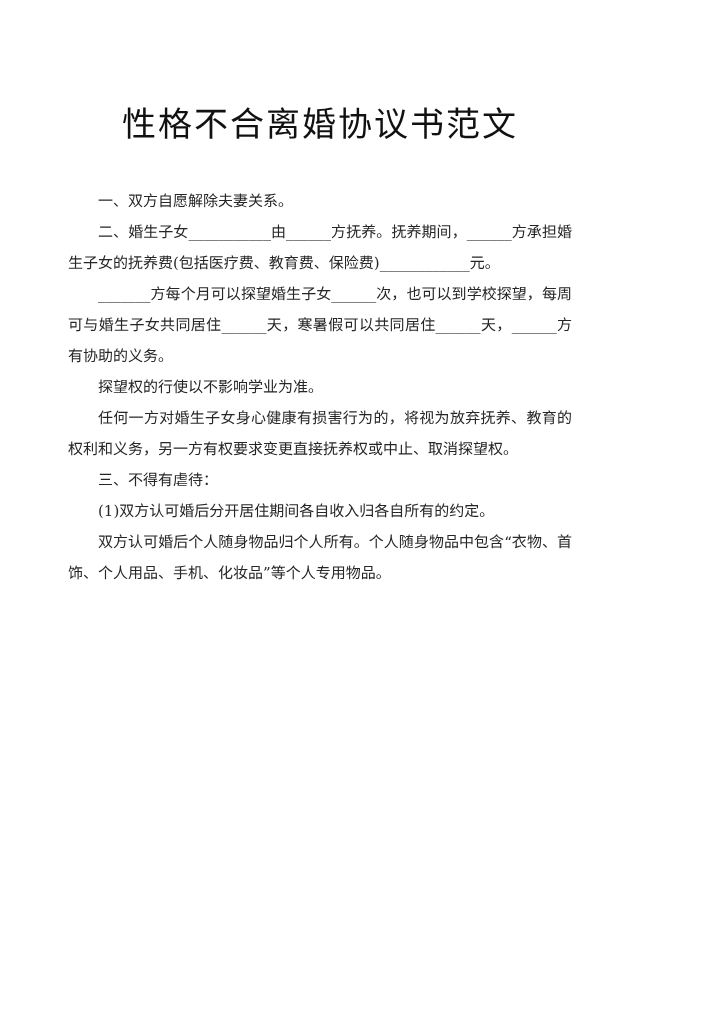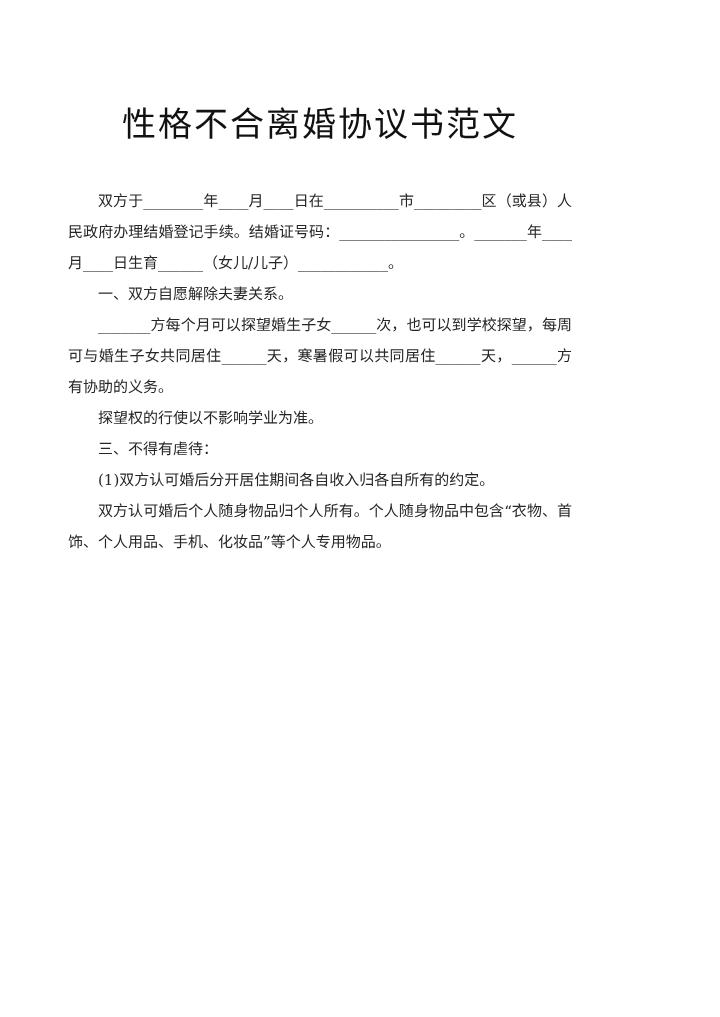--- a/index.html
+++ b/index.html
@@ -46,21 +46,22 @@
     padding:0;
     text-indent:2em;
   }
 </style>
 </head>
 <body>
 
 <div class="page">
   <h1 class="doc-title">性格不合离婚协议书范文</h1>
   <div class="doc-body">
-      <p class="para">双方于________年____月____日在__________市_________区（或县）人民政府办理结婚登记手续。结婚证号码：________________。_______年____月____日生育______（女儿/儿子）____________。</p>
       <p class="para">一、双方自愿解除夫妻关系。</p>
+      <p class="para">二、婚生子女___________由______方抚养。抚养期间，______方承担婚生子女的抚养费(包括医疗费、教育费、保险费)____________元。</p>
       <p class="para">_______方每个月可以探望婚生子女______次，也可以到学校探望，每周可与婚生子女共同居住______天，寒暑假可以共同居住______天，______方有协助的义务。</p>
       <p class="para">探望权的行使以不影响学业为准。</p>
+      <p class="para">任何一方对婚生子女身心健康有损害行为的，将视为放弃抚养、教育的权利和义务，另一方有权要求变更直接抚养权或中止、取消探望权。</p>
       <p class="para">三、不得有虐待：</p>
       <p class="para">(1)双方认可婚后分开居住期间各自收入归各自所有的约定。</p>
       <p class="para">双方认可婚后个人随身物品归个人所有。个人随身物品中包含“衣物、首饰、个人用品、手机、化妆品”等个人专用物品。</p>
     </div>
 </div>
 
 </body></html>

